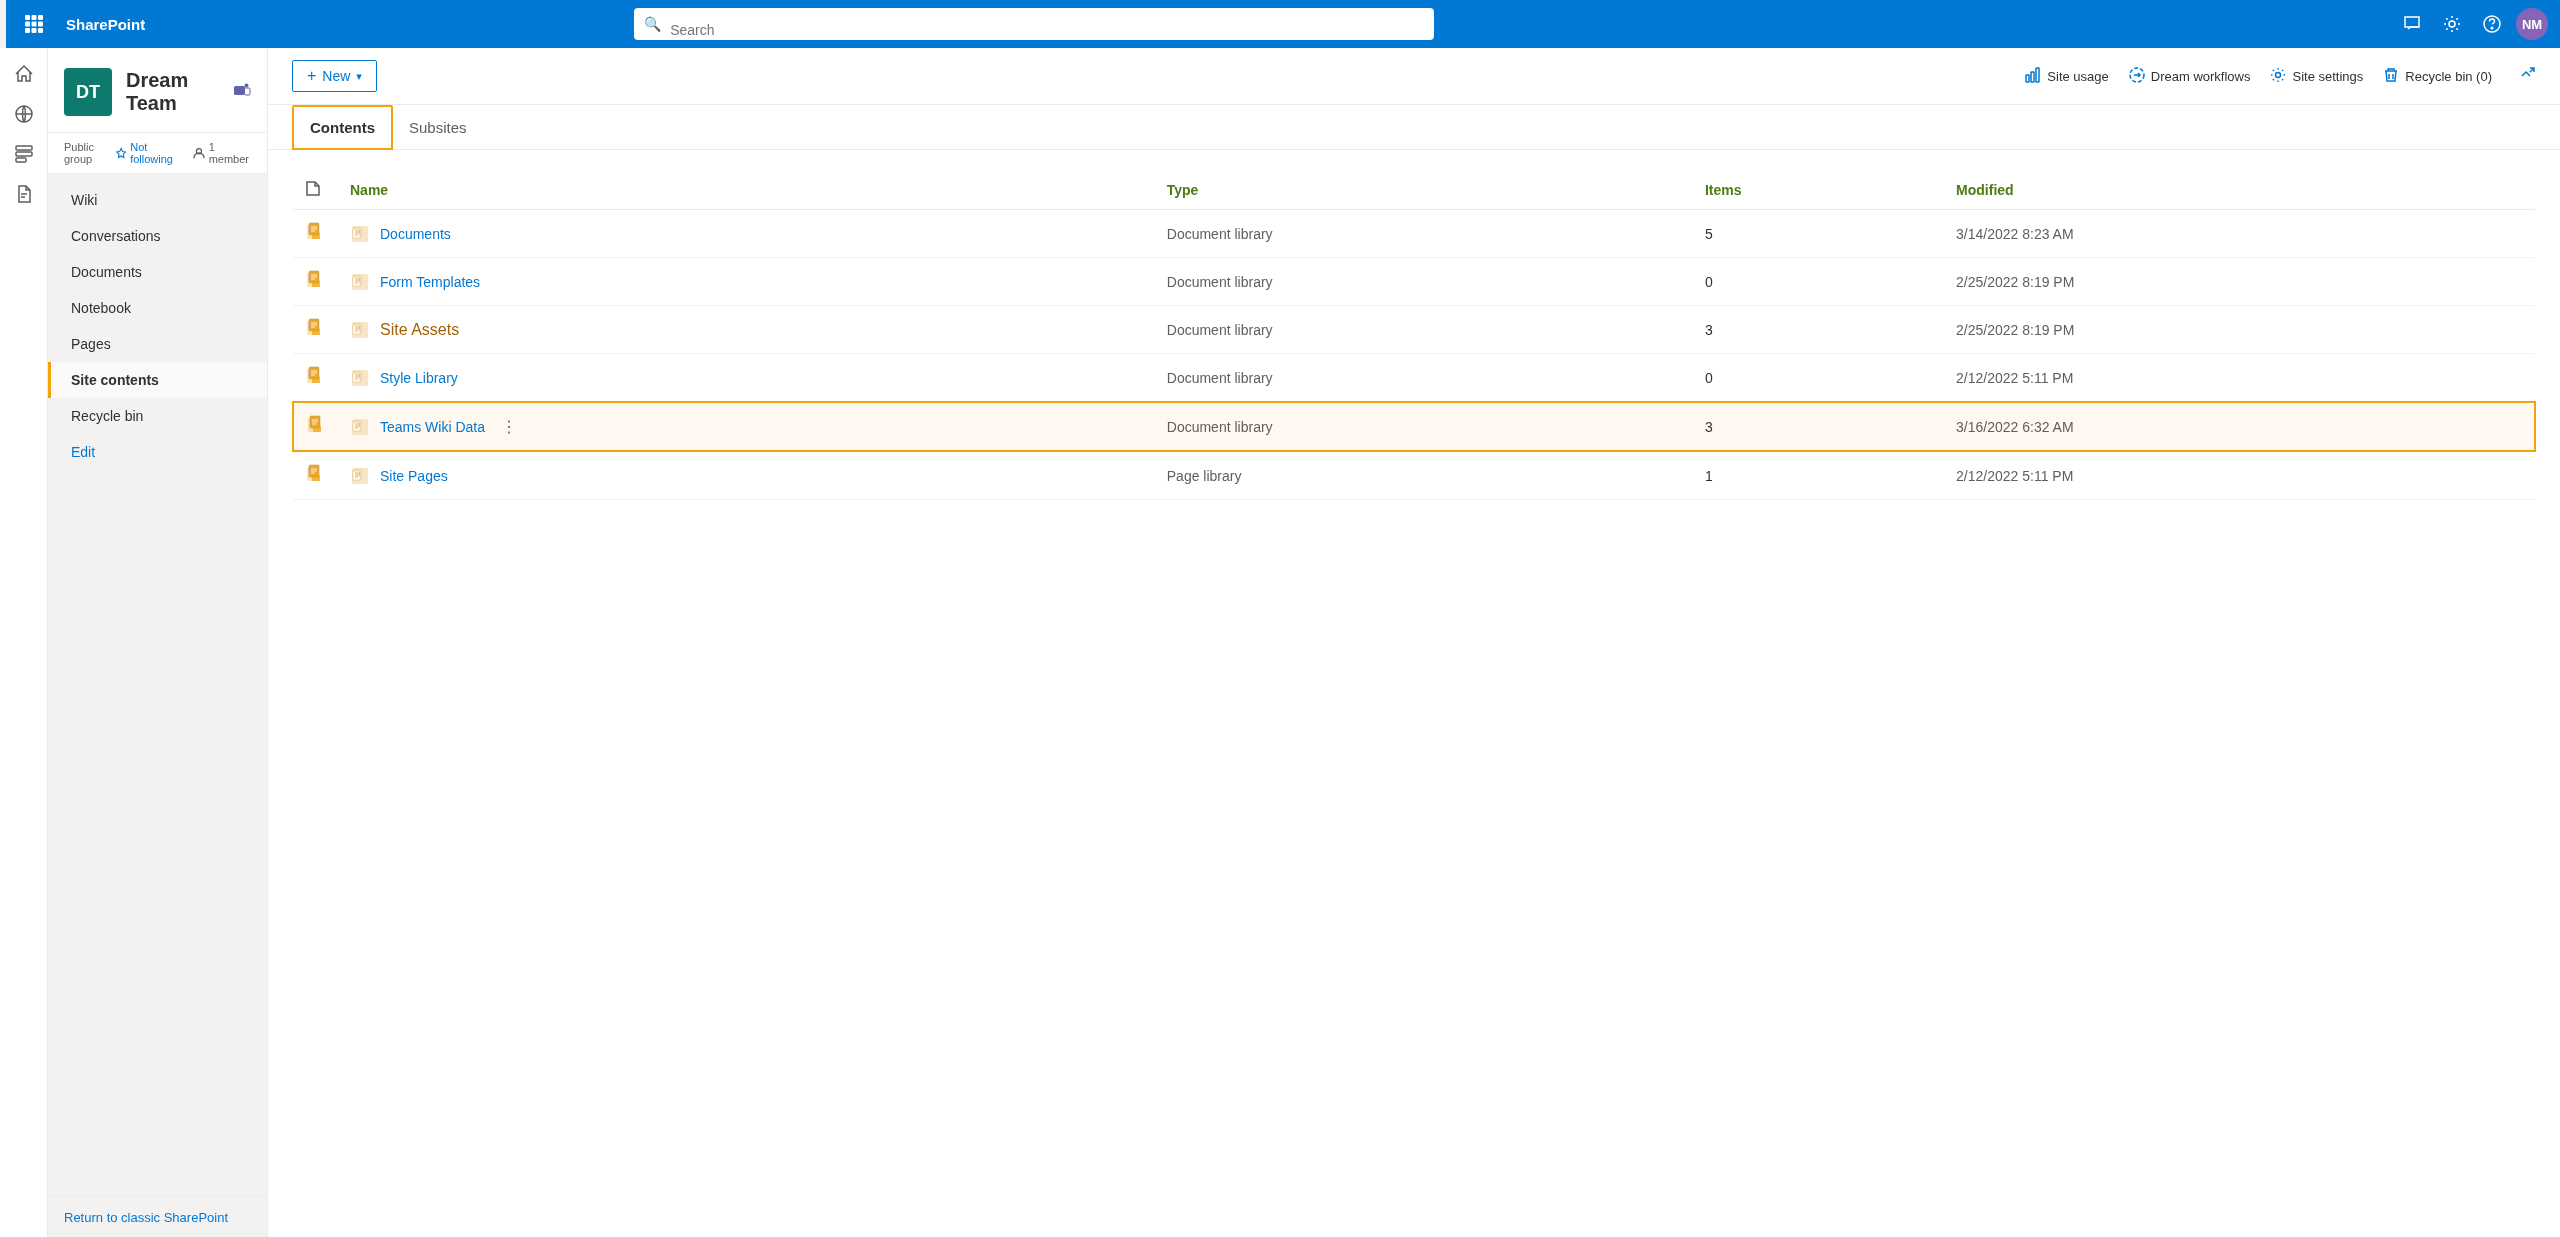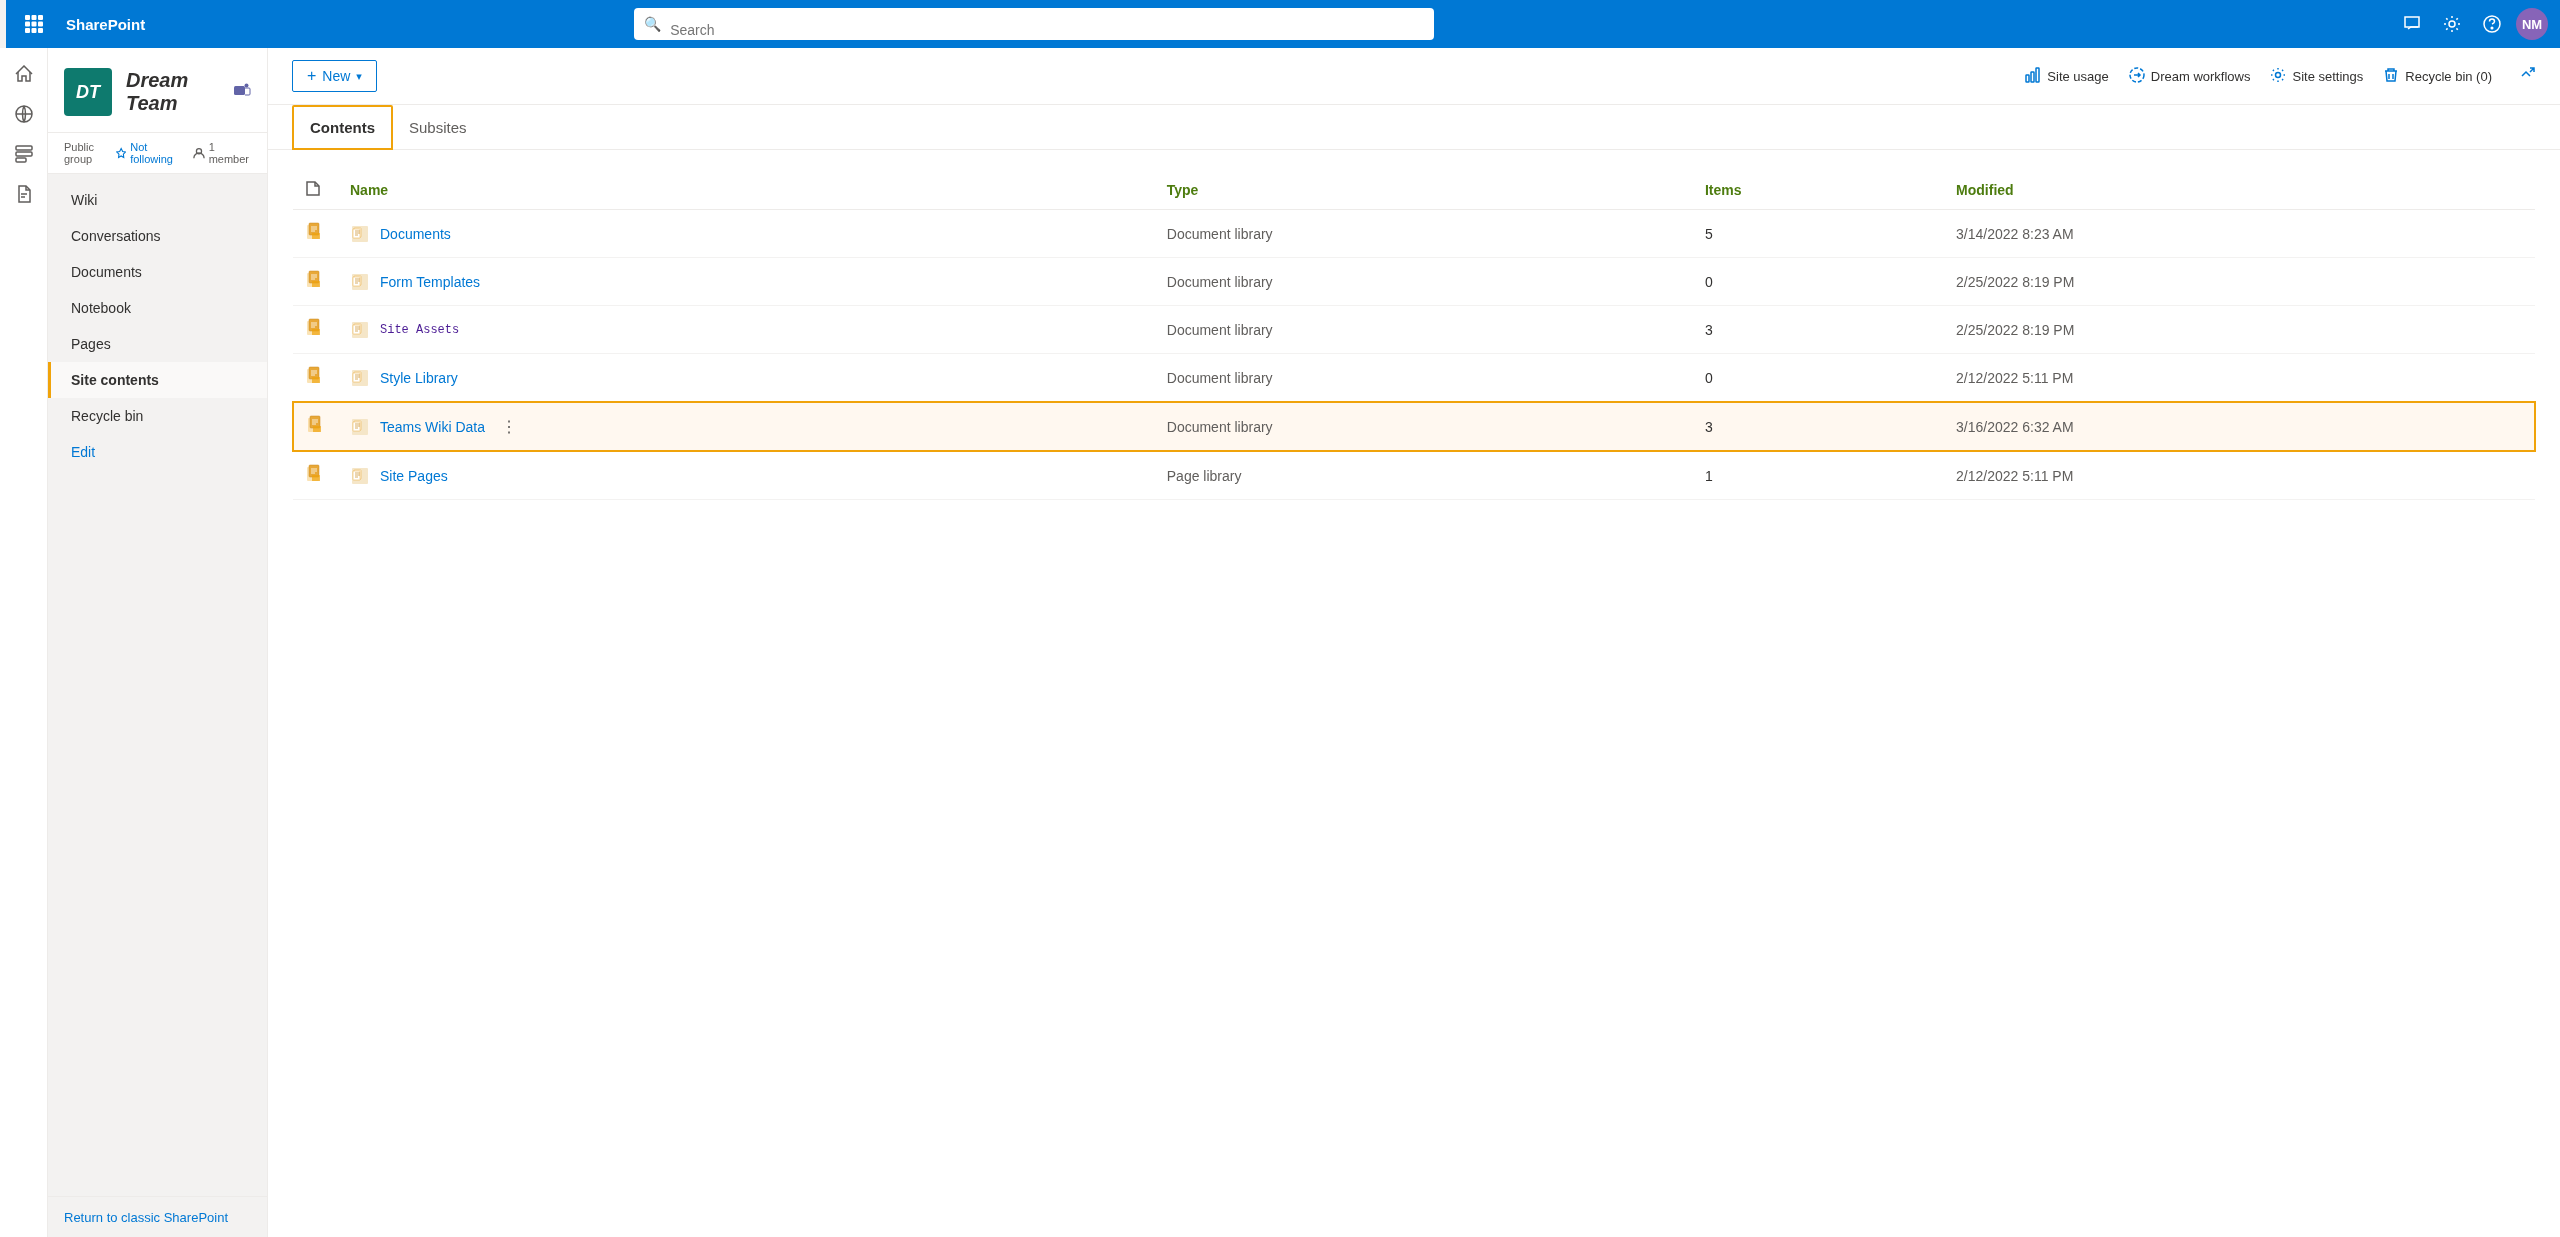--- a/index.html
+++ b/index.html
@@ -117,21 +117,20 @@
       display: flex;
       flex-direction: column;
     }
     .site-header {
       background: white;
       padding: 20px 16px 16px 16px;
       display: flex;
       align-items: center;
       gap: 14px;
       border-bottom: 1px solid #edebe9;
-      font-style: italic;
     }
     .site-logo {
       width: 48px; height: 48px;
       background: #0e7a6e;
       border-radius: 4px;
       color: white;
       font-size: 18px;
       font-weight: 700;
       display: flex; align-items: center; justify-content: center;
       flex-shrink: 0;
@@ -561,21 +560,21 @@
       <rect x="7" y="11" width="8" height="6" rx="0.5" fill="#f0a30a" opacity="0.7"></rect>
     </svg></td>
               <td>
                 <div class="name-cell">
     <svg width="20" height="20" viewBox="0 0 20 20" fill="none">
       <rect x="2" y="2" width="16" height="16" rx="1" fill="#f5e6c8"></rect>
       <rect x="4" y="4" width="7" height="9" rx="0.5" fill="white" stroke="#e8a838" stroke-width="0.5"></rect>
       <rect x="3" y="5" width="7" height="9" rx="0.5" fill="white" stroke="#e8a838" stroke-width="0.5"></rect>
       <path d="M5 7h5M5 9h5M5 11h3" stroke="#c88a20" stroke-width="0.7"></path>
     </svg>
-    <a href="#" style="color:#4c1d95;text-decoration:none;font-size:12px;font-family:Liberation Mono, monospace;">Site Assets</a>
+    <a href="#" style="color:#a16207;text-decoration:none;font-size:16px;">Site Assets</a>
                 </div>
               </td>
               <td class="type-cell">Document library</td>
               <td>3</td>
               <td class="modified-cell">2/25/2022 8:19 PM</td>
             </tr>
             <tr>
               <td>
     <svg width="20" height="20" viewBox="0 0 20 20" fill="none">
       <rect x="2" y="3" width="12" height="14" rx="1" fill="#f0a30a" opacity="0.3"></rect>

